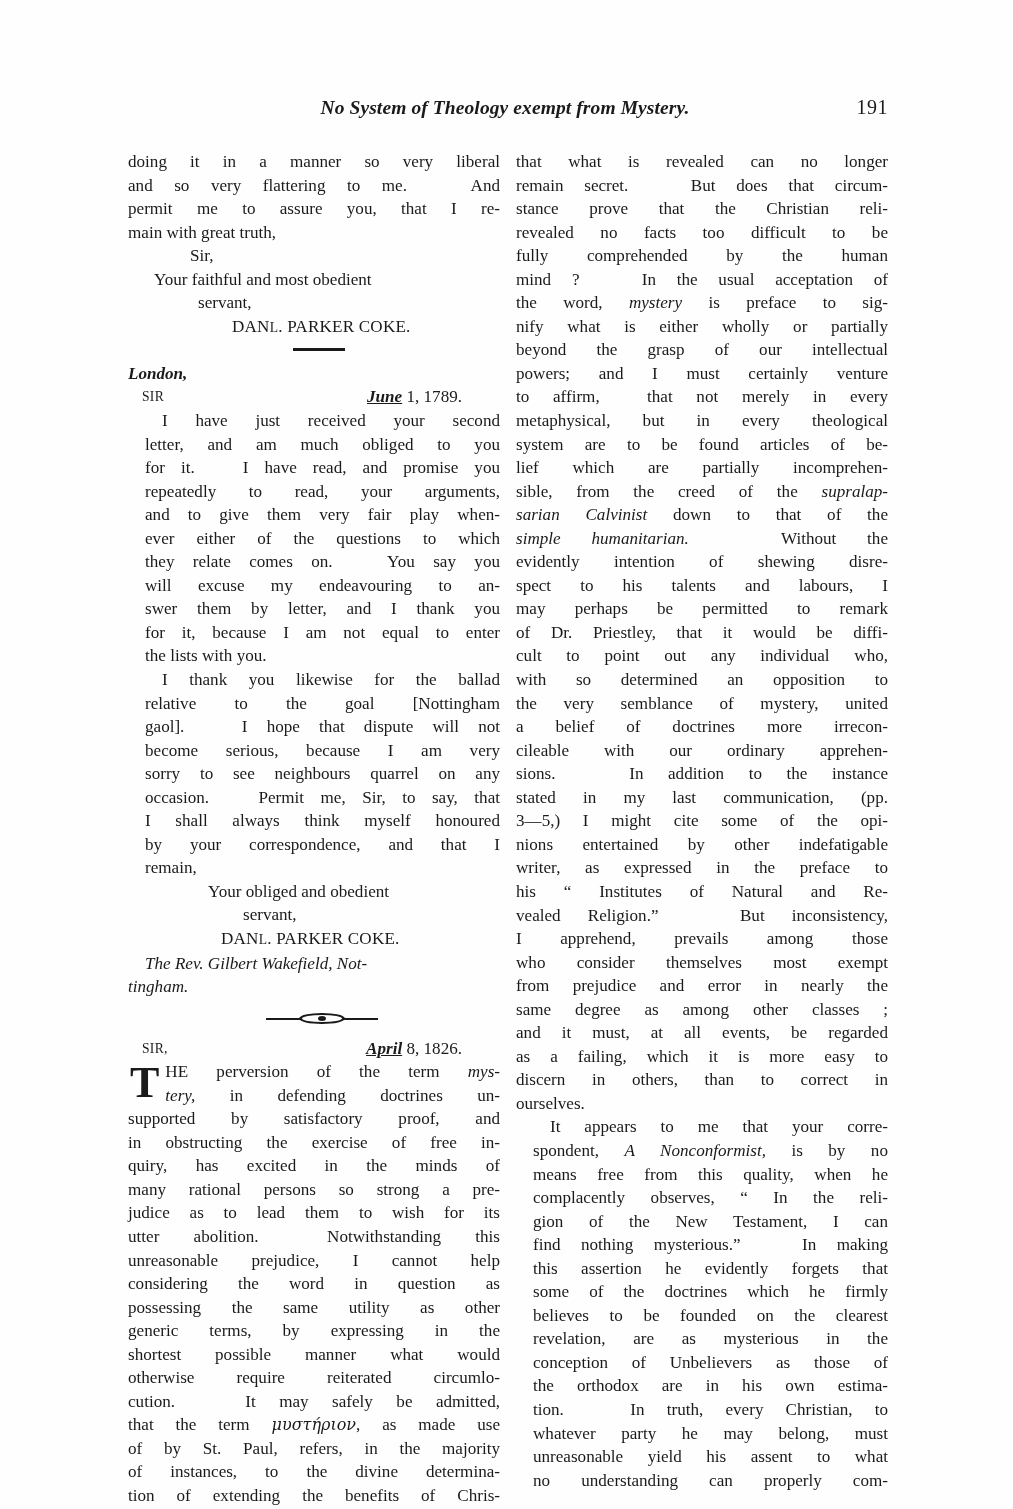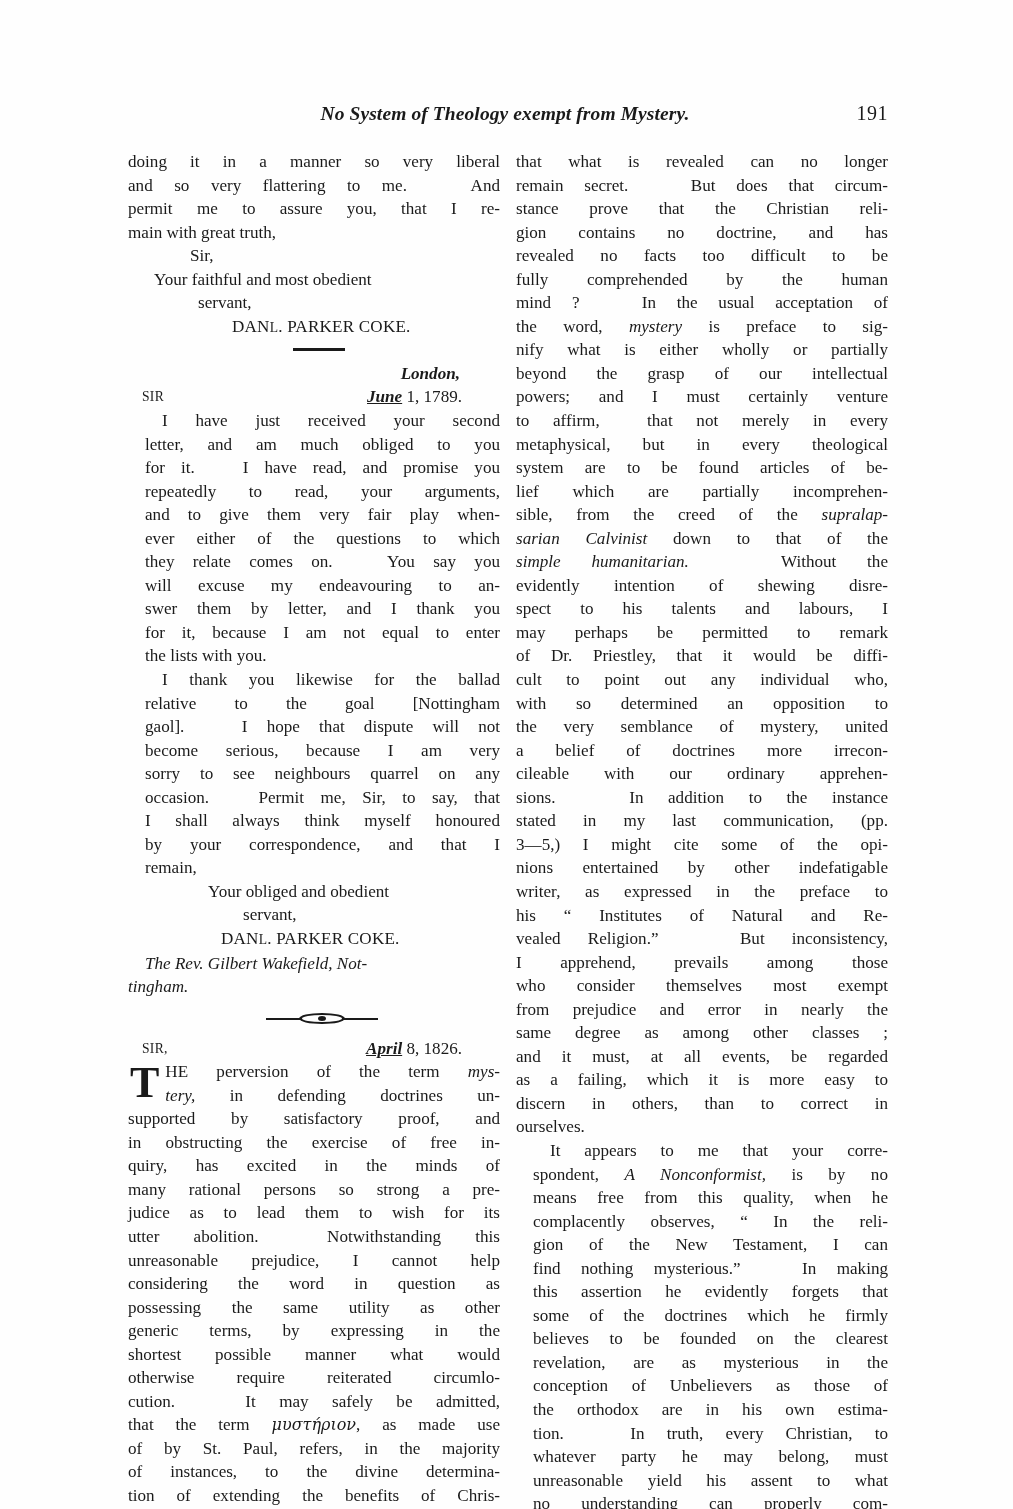--- a/index.html
+++ b/index.html
@@ -15,21 +15,21 @@
     background: #fefefe;
     overflow: hidden;
     font-family: "Liberation Serif", "DejaVu Serif", serif;
     color: #1a1a1a;
   }
 
   
   .running-head {
     position: absolute;
     left: 128px;
-    top: 102px;
+    top: 96px;
     width: 760px;
     height: 30px;
     display: flex;
     align-items: baseline;
   }
   .running-head-title {
     flex: 1;
     text-align: center;
     font-style: italic;
     font-weight: bold;
@@ -92,21 +92,21 @@
   .c-your     { padding-left: 26px; }
   .c-servant  { padding-left: 70px; }
   .c-name     { padding-left: 104px; letter-spacing: 0.2px; }
   .c-your2    { padding-left: 80px; }
   .c-servant2 { padding-left: 115px; }
   .c-name2    { padding-left: 93px; letter-spacing: 0.2px; }
   .smallcaps  { font-size: 13.6px; letter-spacing: 0.3px; }
 
   .dateline {
     display: flex;
-    justify-content: flex-end;
+    justify-content: flex-start;
     font-style: italic;
     font-weight: bold;
   }
   .dateline-city {
     padding-right: 40px;
   }
   .date-row {
     display: flex;
     align-items: flex-end;
   }
@@ -290,21 +290,20 @@
       </p>
 
     </div>
 
     <div class="col">
 
       <p>
         <span class="ln">that what is revealed can no longer</span>
         <span class="ln">remain secret.   But does that circum-</span>
         <span class="ln">stance prove that the Christian reli-</span>
-        <span class="ln">gion contains no doctrine, and has</span>
         <span class="ln">revealed no facts too difficult to be</span>
         <span class="ln">fully comprehended by the human</span>
         <span class="ln">mind ?   In the usual acceptation of</span>
         <span class="ln"><span>the word, </span><span class="it">mystery</span><span> is preface to sig-</span></span>
         <span class="ln">nify what is either wholly or partially</span>
         <span class="ln">beyond the grasp of our intellectual</span>
         <span class="ln">powers; and I must certainly venture</span>
         <span class="ln">to affirm,  that not merely in every</span>
         <span class="ln">metaphysical, but in every theological</span>
         <span class="ln">system are to be found articles of be-</span>

